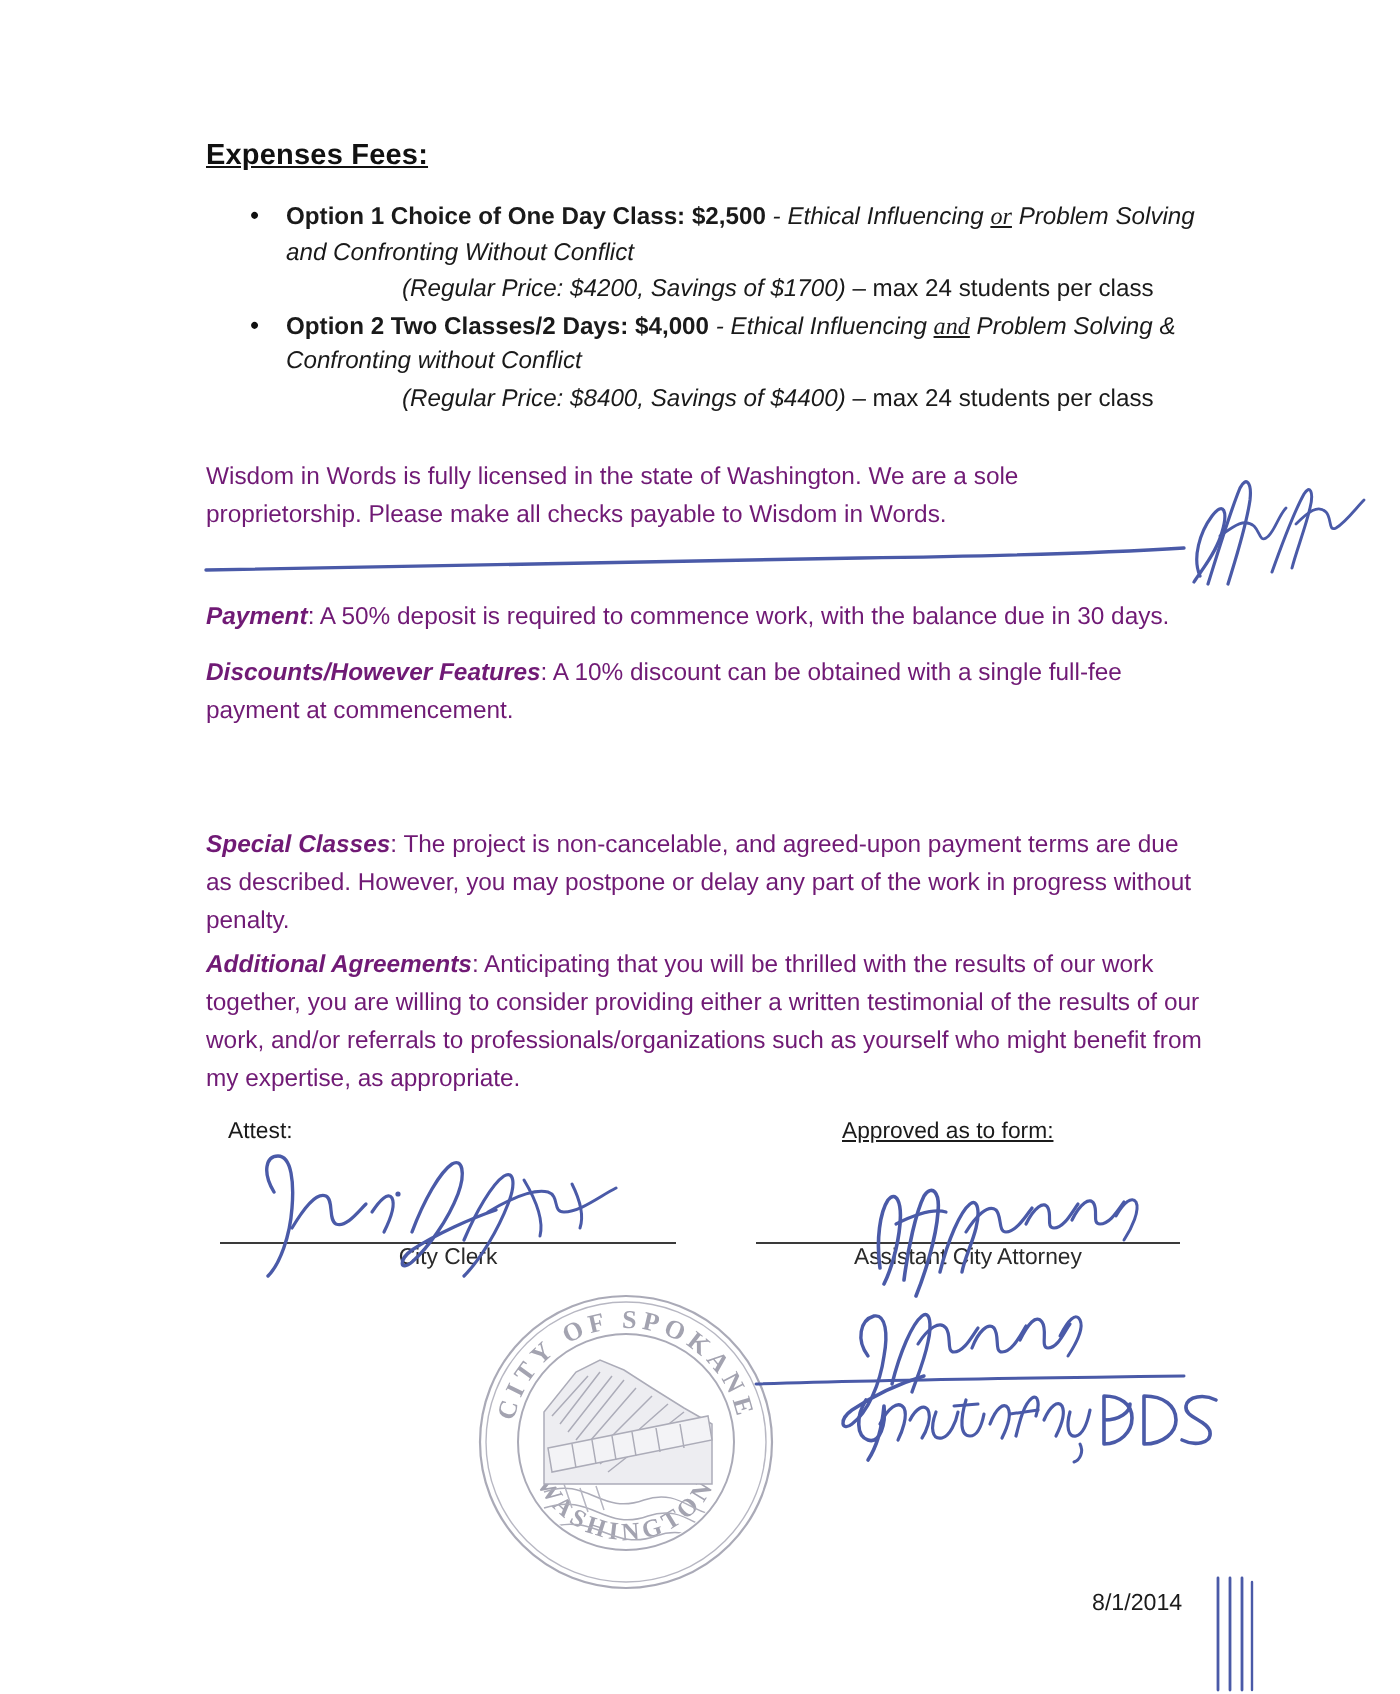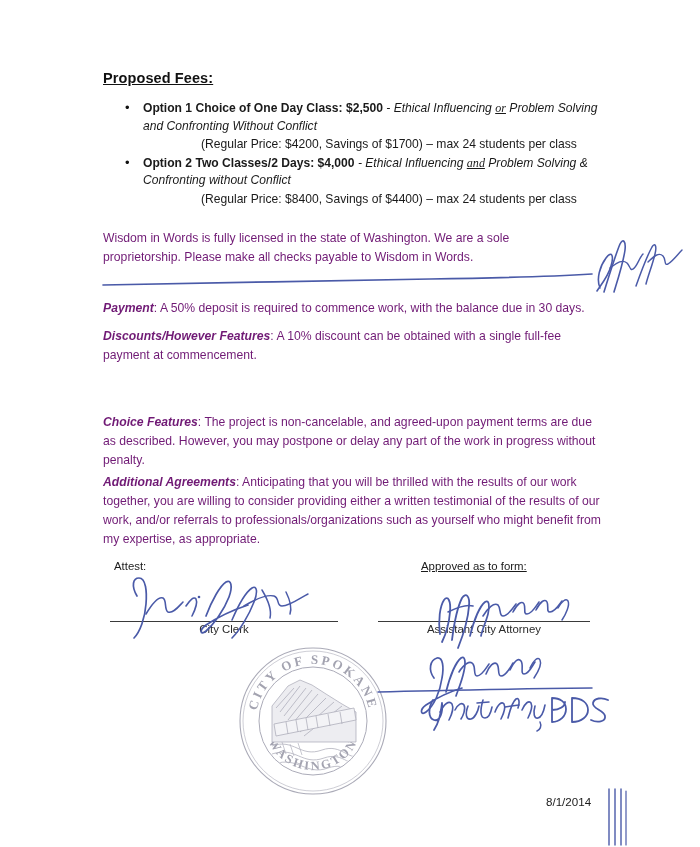--- a/index.html
+++ b/index.html
@@ -64,21 +64,21 @@
     font-style: italic;
   }
   .u { text-decoration: underline; font-family: Liberation Serif, serif; }
   .regular-price {
     display: block;
     padding-left: 58px;
     margin-top: 1px;
     font-size: 12.1px;
     line-height: 17.5px;
   }
-  .regular-price .ital { }
+  .regular-price .ital { font-style: italic; }
 
   .para {
     font-size: 12.2px;
     line-height: 19px;
     margin: 0;
     color: #701a75;
   }
   .para + .para { margin-top: 27px; }
   .para .lead {
     font-weight: bold;
@@ -145,42 +145,42 @@
     font-size: 11.6px;
     color: #1b1b1b;
   }
 </style>
 </head>
 <body>
 
 <div id="page">
 
   <div class="doc-body">
-    <div class="section-heading">Proposed Fees:</div>
+    <div class="section-heading">Expenses Fees:</div>
 
     <ul class="options">
       <li>
         <span class="opt-title">Option 1 Choice of One Day Class:  $2,500</span><span class="opt-desc"> - </span><span class="opt-desc">Ethical Influencing </span><span class="opt-desc u">or</span><span class="opt-desc"> Problem Solving and Confronting Without Conflict</span>
         <span class="regular-price"><span class="ital">(Regular Price:  $4200, Savings of $1700)</span><span> – max 24 students per class</span></span>
       </li>
       <li>
         <span class="opt-title">Option 2 Two Classes/2 Days: $4,000</span><span class="opt-desc"> - </span><span class="opt-desc">Ethical Influencing </span><span class="opt-desc u">and</span><span class="opt-desc"> Problem Solving &amp; Confronting without Conflict</span>
         <span class="regular-price"><span class="ital">(Regular Price:  $8400, Savings of $4400)</span><span> – max 24 students per class</span></span>
       </li>
     </ul>
   </div>
 
   <p class="para" id="intro-para">Wisdom in Words is fully licensed in the state of Washington. We are a sole proprietorship. Please make all checks payable to Wisdom in Words.</p>
 
   <p class="para" id="payment-para"><span class="lead">Payment</span><span>: A 50% deposit is required to commence work, with the balance due in 30 days.</span></p>
 
   <p class="para" id="discount-para"><span class="lead">Discounts/However Features</span><span>: A 10% discount can be obtained with a single full-fee payment at commencement.</span></p>
 
 
-  <p class="para" id="special-para"><span class="lead">Choice Features</span><span>: The project is non-cancelable, and agreed-upon payment terms are due as described. However, you may postpone or delay any part of the work in progress without penalty.</span></p>
+  <p class="para" id="special-para"><span class="lead">Special Classes</span><span>: The project is non-cancelable, and agreed-upon payment terms are due as described. However, you may postpone or delay any part of the work in progress without penalty.</span></p>
 
   <p class="para" id="additional-para"><span class="lead">Additional Agreements</span><span>: Anticipating that you will be thrilled with the results of our work together, you are willing to consider providing either a written testimonial of the results of our work, and/or referrals to professionals/organizations such as yourself who might benefit from my expertise, as appropriate.</span></p>
 
   <div class="sig-label" id="attest-label">Attest:</div>
   <div class="sig-label" id="approved-label">Approved as to form:</div>
 
   <div class="sig-line" id="sig-line-clerk"></div>
   <div class="sig-line" id="sig-line-attorney"></div>
 
   <div class="sig-caption" id="clerk-caption">City Clerk</div>

